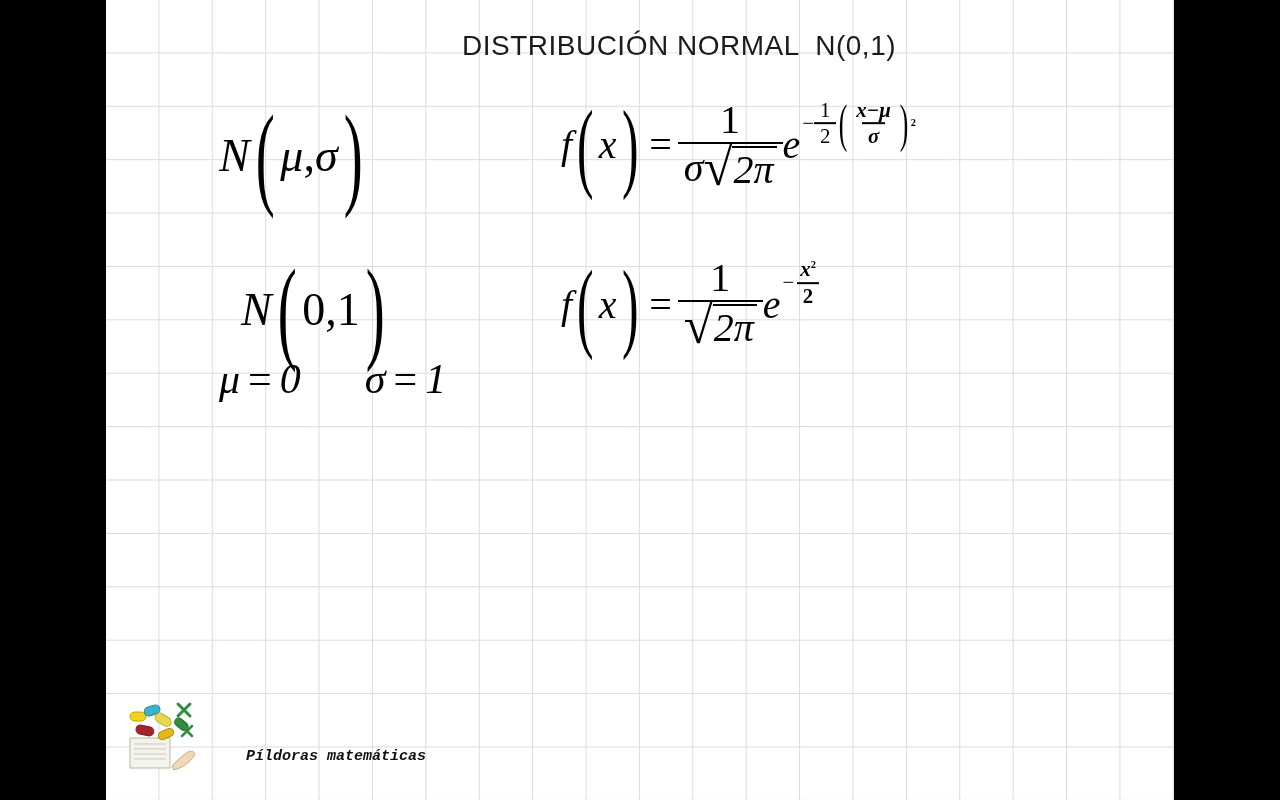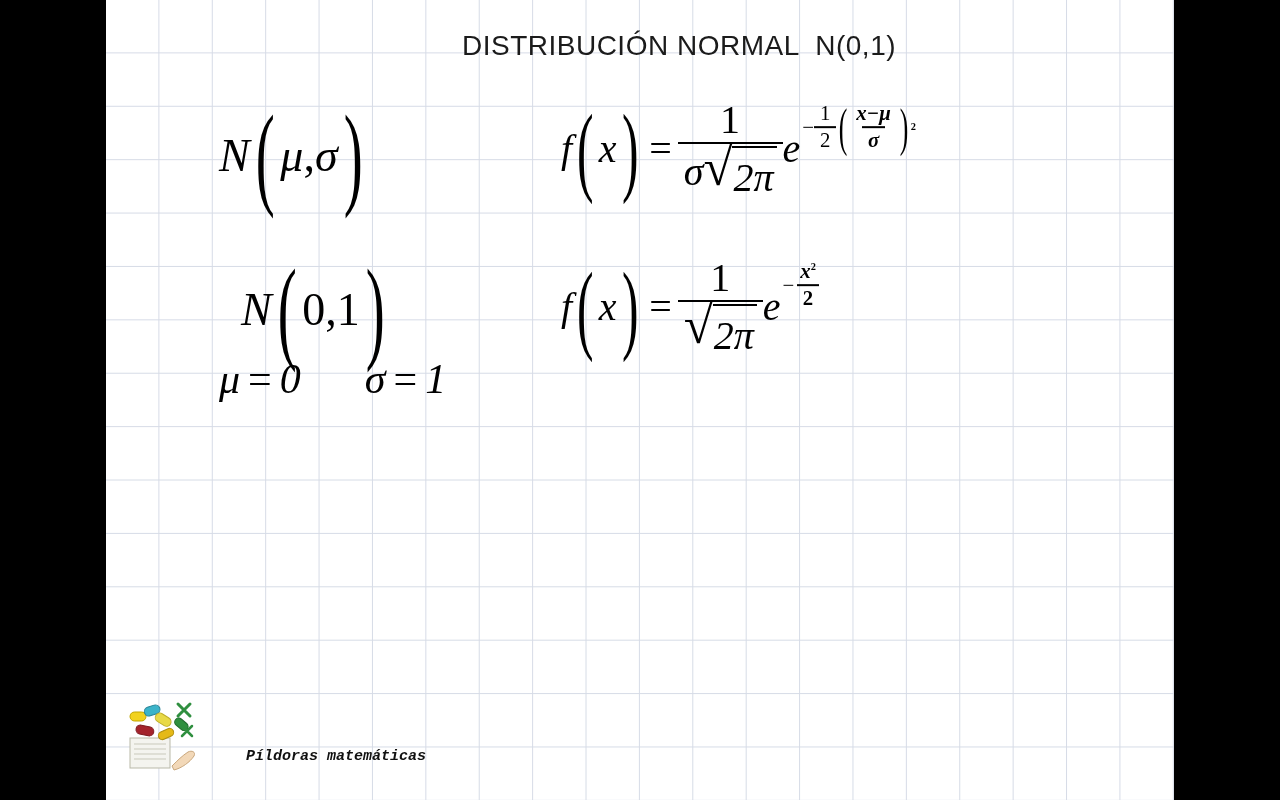--- a/index.html
+++ b/index.html
@@ -88,21 +88,21 @@
     display: inline-flex;
     align-items: stretch;
   }
   .sqrt .radical {
     font-size: 1.32em;
     line-height: 0.85;
     transform: translateY(-0.02em);
   }
   .sqrt .radicand {
     border-top: 2.2px solid #000;
-    padding: 10px 3px 0 1px;
+    padding: 2px 3px 0 1px;
   }
 
   
   .sup {
     font-size: 0.5em;
     vertical-align: super;
     line-height: 1;
   }
 
   

